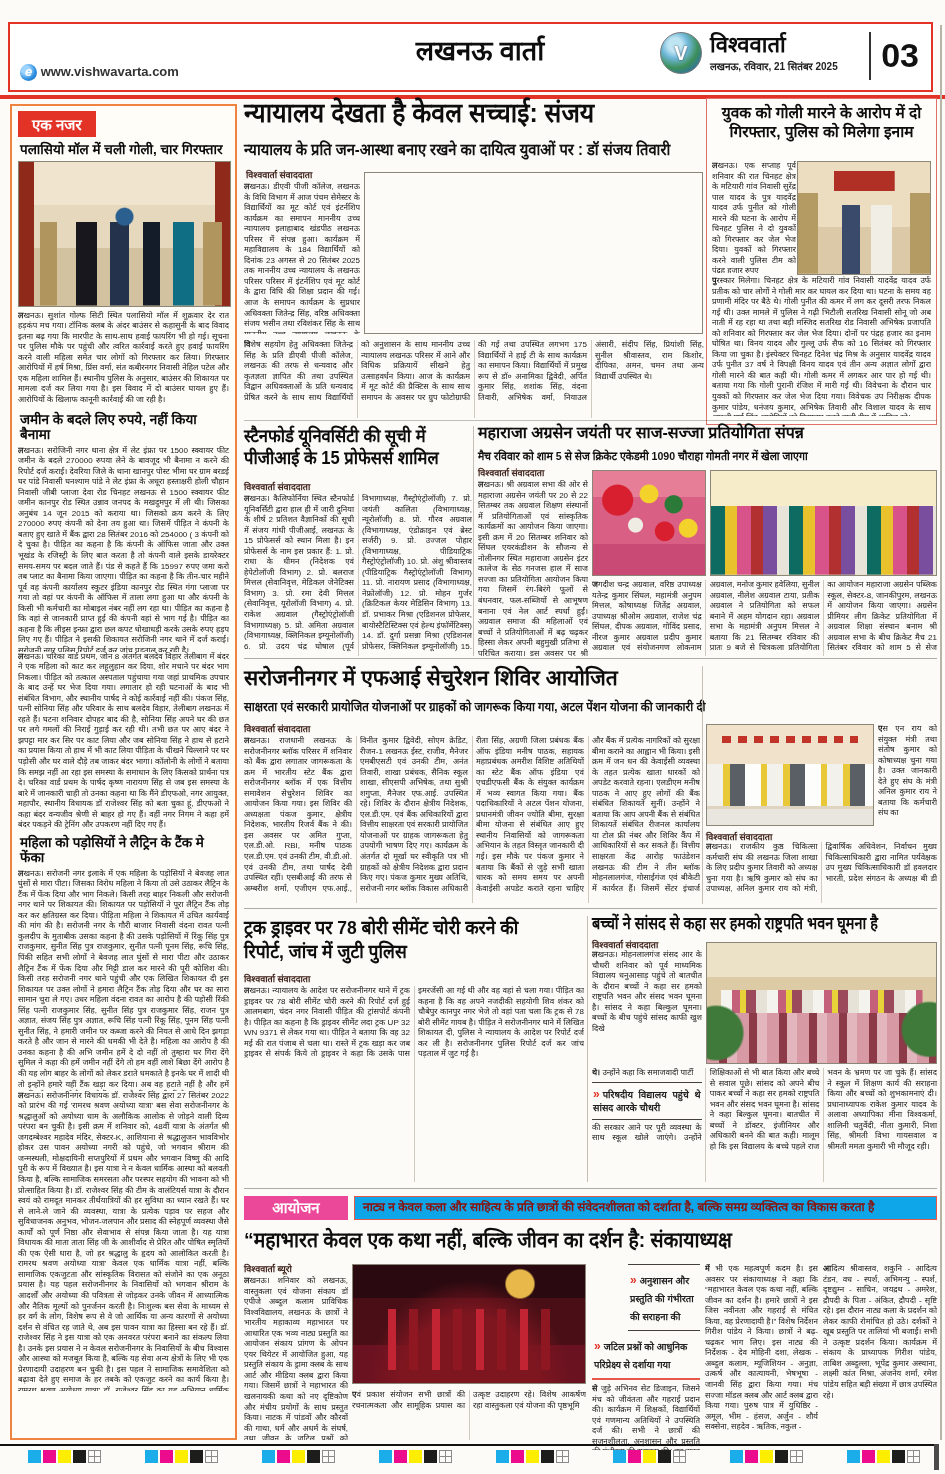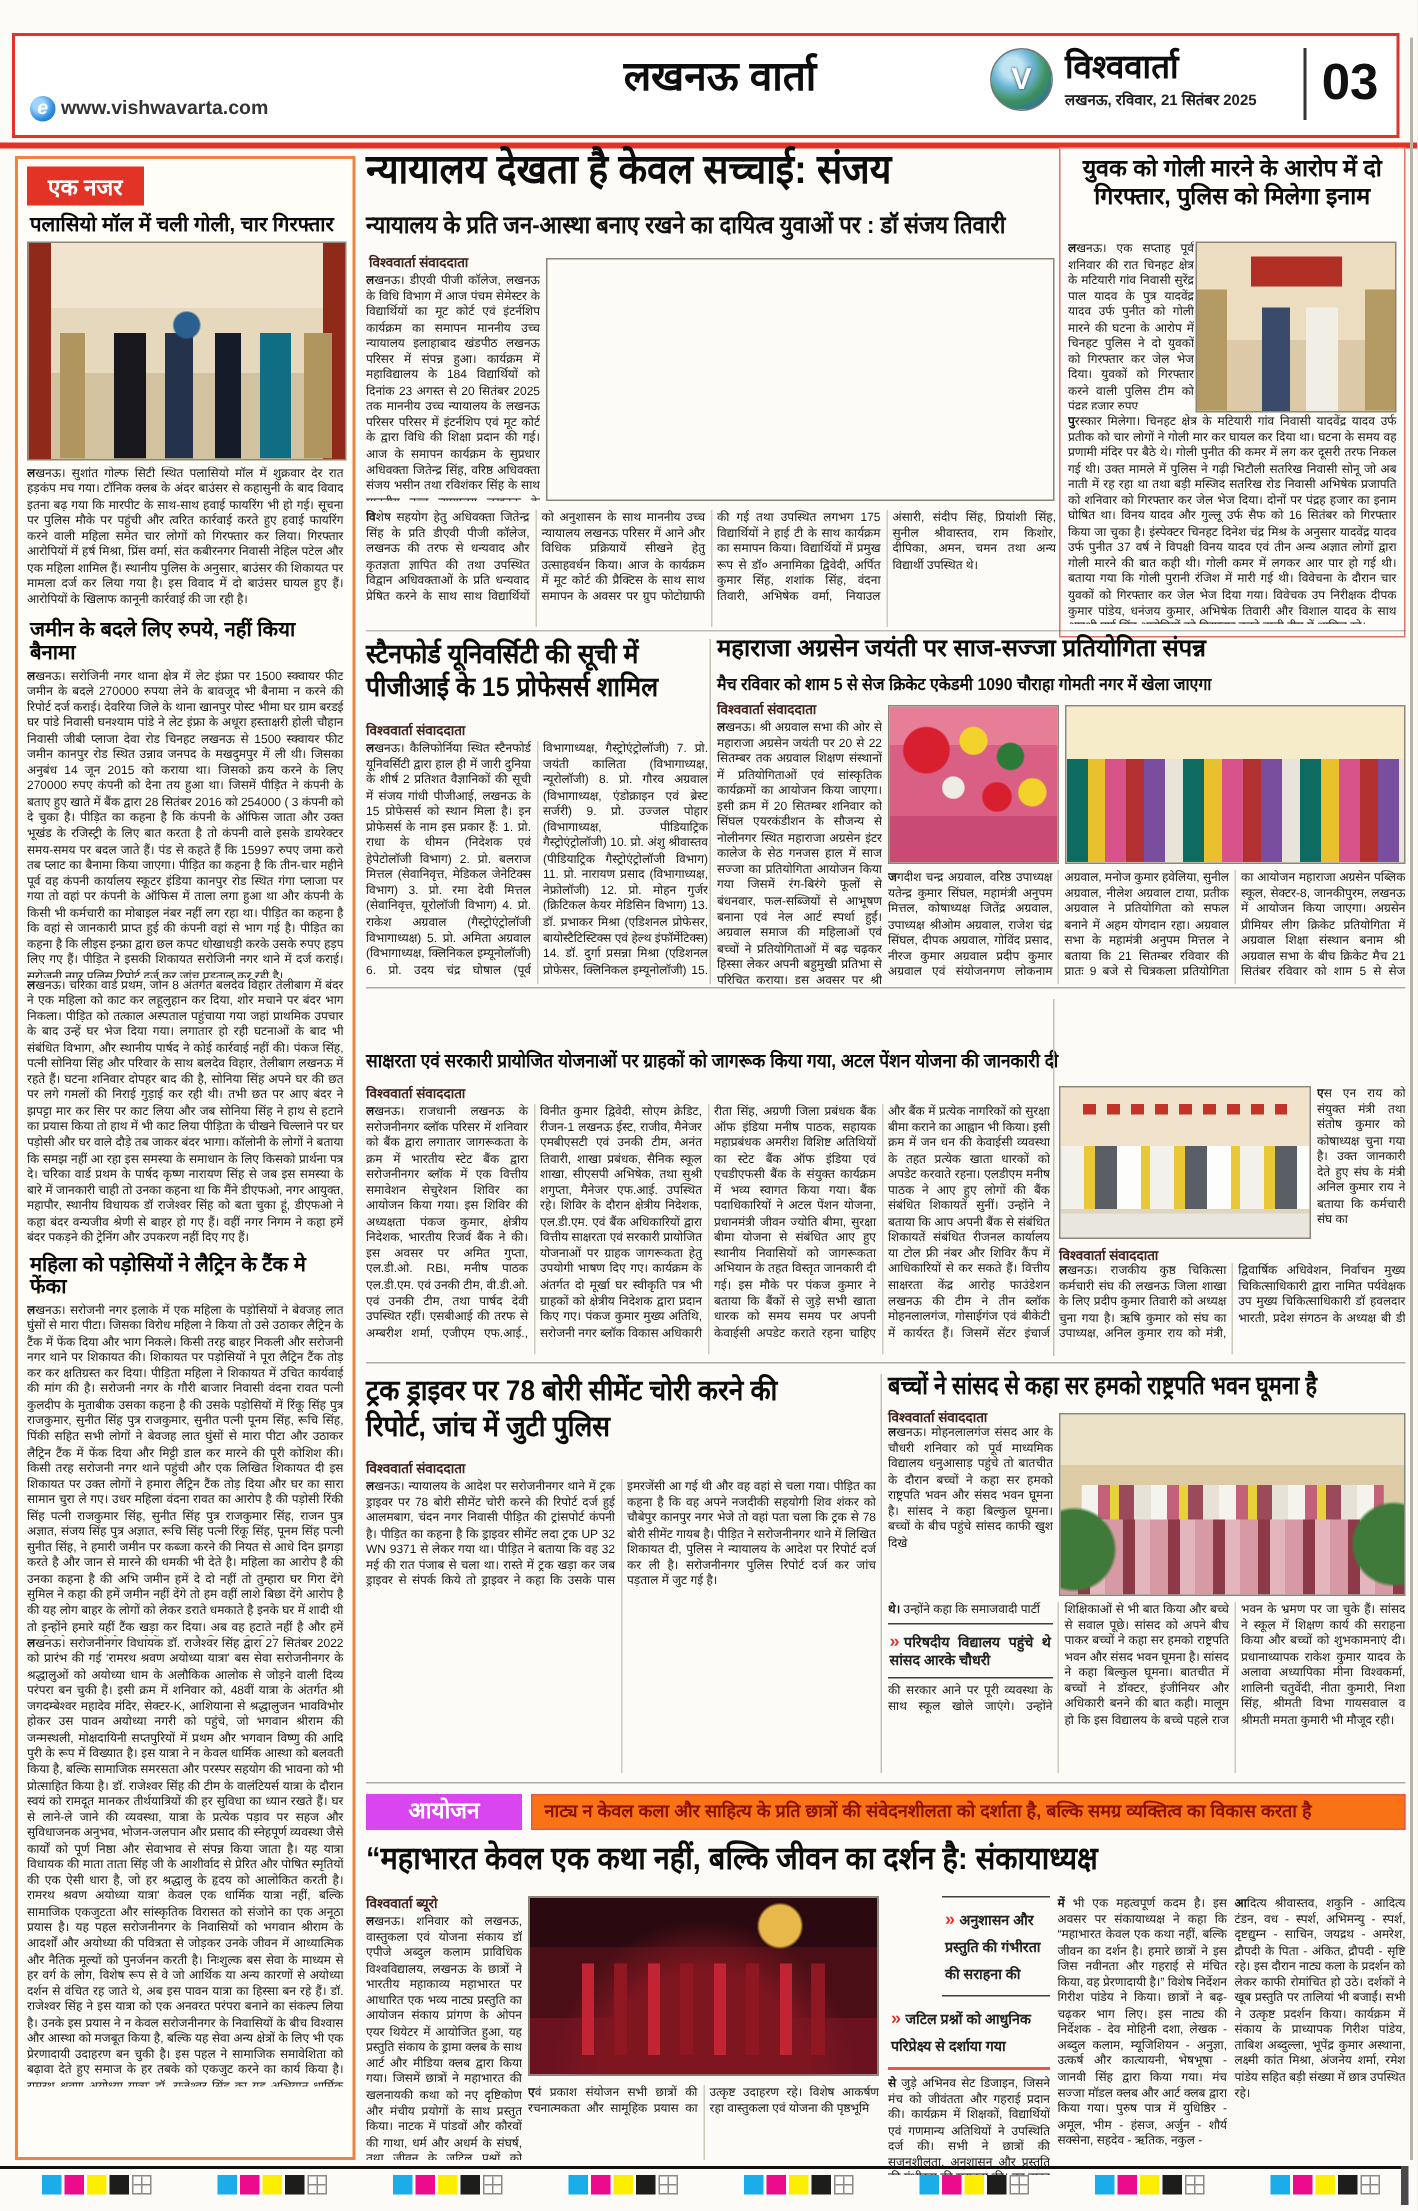--- a/index.html
+++ b/index.html
@@ -37,23 +37,23 @@
   .ol-head{font-size:13.5px;font-weight:bold;line-height:1.15;color:#0b0b0b;margin:5px 2px 3px 2px;}
   
   .pullquote{border-top:1px solid #44413a;border-bottom:1px solid #44413a;
              padding:4px 1px;margin:3px 0;break-inside:avoid;}
   .pq-mark{color:#e33226;font-weight:bold;font-size:12px;margin-right:3px;}
   .pq-text{font-weight:bold;font-size:9.5px;line-height:1.25;color:#222;display:inline;}
   .quote-block{padding:5px 2px 6px 2px;border-bottom:1px solid #44413a;}
   .quote-block.first{border-top:1px solid #44413a;margin-left:36px;}
   .quote-block.redline{border-bottom:2px solid #e8584a;}
   
-  .tag{background:#d946ef;color:#fff;font-weight:bold;font-size:15px;text-align:center;line-height:24px;}
+  .tag{background:#ec4899;color:#fff;font-weight:bold;font-size:15px;text-align:center;line-height:24px;}
   .kicker{border:1.5px solid #e35a4a;color:#8a120b;font-weight:bold;font-size:12px;line-height:21px;
-          padding:0 8px;white-space:nowrap;overflow:hidden;background:#f97316;}
+          padding:0 8px;white-space:nowrap;overflow:hidden;background:#0ea5e9;}
   
   .pm-group{display:flex;gap:2px;align-items:center;}
   .pm{width:13px;height:13px;display:inline-block;}
   .pm-reg{width:13px;height:13px;border:1px solid #8a8a8a;box-sizing:border-box;
           background:linear-gradient(#8a8a8a 0 0) 50% 0/1px 100% no-repeat,
                      linear-gradient(#8a8a8a 0 0) 0 50%/100% 1px no-repeat;}
   
   .ph-mall{background:
     radial-gradient(circle at 50% 38%,#2a5f8f 0 6%,transparent 7%),
     linear-gradient(90deg,transparent 0 10%,#b0955f 10% 18%,transparent 18% 27%,#17171d 27% 37%,transparent 37% 43%,#24324c 43% 52%,transparent 52% 59%,#131c28 59% 67%,transparent 67% 73%,#0f6e84 73% 83%,transparent 83% 87%,#b0955f 87% 96%,transparent 96%) 0 100%/100% 58% no-repeat,
@@ -166,20 +166,21 @@
   <div class="abs head nowrap" style="left:478px;top:424px;width:459px;font-size:16px;">महाराजा अग्रसेन जयंती पर साज-सज्जा प्रतियोगिता संपन्न</div>
   <div class="abs deck nowrap cond" style="left:478px;top:448px;width:459px;font-size:11.5px;">मैच रविवार को शाम 5 से सेज क्रिकेट एकेडमी 1090 चौराहा गोमती नगर में खेला जाएगा</div>
   <div class="abs byline" style="left:478px;top:466px;">विश्ववार्ता संवाददाता</div>
   <div class="abs body-text" style="left:478px;top:480px;width:110px;height:176px;">लखनऊ। श्री अग्रवाल सभा की ओर से महाराजा अग्रसेन जयंती पर 20 से 22 सितम्बर तक अग्रवाल शिक्षण संस्थानों में प्रतियोगिताओं एवं सांस्कृतिक कार्यक्रमों का आयोजन किया जाएगा। इसी क्रम में 20 सितम्बर शनिवार को सिंघल एयरकंडीशन के सौजन्य से नोलीनगर स्थित महाराजा अग्रसेन इंटर कालेज के सेठ गनजस हाल में साज सज्जा का प्रतियोगिता आयोजन किया गया जिसमें रंग-बिरंगे फूलों से बंधनवार, फल-सब्जियों से आभूषण बनाना एवं नेल आर्ट स्पर्धा हुईं। अग्रवाल समाज की महिलाओं एवं बच्चों ने प्रतियोगिताओं में बढ़ चढ़कर हिस्सा लेकर अपनी बहुमुखी प्रतिभा से परिचित कराया। इस अवसर पर श्री अग्रवाल सभा लखनऊ के अध्यक्ष डॉ</div>
   <div class="abs photo ph-flowers" style="left:592px;top:470px;width:114px;height:106px;"></div>
   <div class="abs photo ph-women" style="left:710px;top:470px;width:227px;height:106px;"></div>
   <div class="abs body-text cols-3" style="left:592px;top:580px;width:345px;height:76px;">जगदीश चन्द्र अग्रवाल, वरिष्ठ उपाध्यक्ष यतेन्द्र कुमार सिंघल, महामंत्री अनुपम मित्तल, कोषाध्यक्ष जितेंद्र अग्रवाल, उपाध्यक्ष श्रीओम अग्रवाल, राजेश चंद्र सिंघल, दीपक अग्रवाल, गोविंद प्रसाद, नीरज कुमार अग्रवाल प्रदीप कुमार अग्रवाल एवं संयोजनगण लोकनाम अग्रवाल, मनोज कुमार हवेलिया, सुनील अग्रवाल, नीलेश अग्रवाल टाया, प्रतीक अग्रवाल ने प्रतियोगिता को सफल बनाने में अहम योगदान रहा। अग्रवाल सभा के महामंत्री अनुपम मित्तल ने बताया कि 21 सितम्बर रविवार की प्रातः 9 बजे से चित्रकला प्रतियोगिता का आयोजन महाराजा अग्रसेन पब्लिक स्कूल, सेक्टर-8, जानकीपुरम, लखनऊ में आयोजन किया जाएगा। अग्रसेन प्रीमियर लीग क्रिकेट प्रतियोगिता में अग्रवाल शिक्षा संस्थान बनाम श्री अग्रवाल सभा के बीच क्रिकेट मैच 21 सितंबर रविवार को शाम 5 से सेज क्रिकेट एकेडमी 1090 चौराहा गोमती नगर में खेला जाएगा।</div>
 
   <div class="abs hr" style="left:244px;top:658px;width:693px;height:1px;opacity:.45;"></div>
 
+  <div class="abs head nowrap" style="left:244px;top:666px;width:456px;font-size:21px;">सरोजनीनगर में एफआई सेचुरेशन शिविर आयोजित</div>
   <div class="abs deck nowrap cond" style="left:244px;top:698px;width:456px;font-size:12.5px;">साक्षरता एवं सरकारी प्रायोजित योजनाओं पर ग्राहकों को जागरूक किया गया, अटल पेंशन योजना की जानकारी दी</div>
   <div class="abs byline" style="left:244px;top:722px;">विश्ववार्ता संवाददाता</div>
   <div class="abs body-text cols-4" style="left:244px;top:736px;width:456px;height:167px;">लखनऊ। राजधानी लखनऊ के सरोजनीनगर ब्लॉक परिसर में शनिवार को बैंक द्वारा लगातार जागरूकता के क्रम में भारतीय स्टेट बैंक द्वारा सरोजनीनगर ब्लॉक में एक वित्तीय समावेशन सेचुरेशन शिविर का आयोजन किया गया। इस शिविर की अध्यक्षता पंकज कुमार, क्षेत्रीय निदेशक, भारतीय रिजर्व बैंक ने की। इस अवसर पर अमित गुप्ता, एल.डी.ओ. RBI, मनीष पाठक एल.डी.एम. एवं उनकी टीम, वी.डी.ओ. एवं उनकी टीम, तथा पार्षद देवी उपस्थित रहीं। एसबीआई की तरफ से अम्बरीश शर्मा, एजीएम एफ.आई., विनीत कुमार द्विवेदी, सोएम क्रेडिट, रीजन-1 लखनऊ ईस्ट, राजीव, मैनेजर एमबीएसटी एवं उनकी टीम, अनंत तिवारी, शाखा प्रबंधक, सैनिक स्कूल शाखा, सीएसपी अभिषेक, तथा सुश्री शगुप्ता, मैनेजर एफ.आई. उपस्थित रहे। शिविर के दौरान क्षेत्रीय निदेशक, एल.डी.एम. एवं बैंक अधिकारियों द्वारा वित्तीय साक्षरता एवं सरकारी प्रायोजित योजनाओं पर ग्राहक जागरूकता हेतु उपयोगी भाषण दिए गए। कार्यक्रम के अंतर्गत दो मूर्खा घर स्वीकृति पत्र भी ग्राहकों को क्षेत्रीय निदेशक द्वारा प्रदान किए गए। पंकज कुमार मुख्य अतिथि, सरोजनी नगर ब्लॉक विकास अधिकारी रीता सिंह, अग्रणी जिला प्रबंधक बैंक ऑफ इंडिया मनीष पाठक, सहायक महाप्रबंधक अमरीश विशिष्ट अतिथियों का स्टेट बैंक ऑफ इंडिया एवं एचडीएफसी बैंक के संयुक्त कार्यक्रम में भव्य स्वागत किया गया। बैंक पदाधिकारियों ने अटल पेंशन योजना, प्रधानमंत्री जीवन ज्योति बीमा, सुरक्षा बीमा योजना से संबंधित आए हुए स्थानीय निवासियों को जागरूकता अभियान के तहत विस्तृत जानकारी दी गई। इस मौके पर पंकज कुमार ने बताया कि बैंकों से जुड़े सभी खाता धारक को समय समय पर अपनी केवाईसी अपडेट कराते रहना चाहिए और बैंक में प्रत्येक नागरिकों को सुरक्षा बीमा कराने का आह्वान भी किया। इसी क्रम में जन धन की केवाईसी व्यवस्था के तहत प्रत्येक खाता धारकों को अपडेट करवाते रहना। एलडीएम मनीष पाठक ने आए हुए लोगों की बैंक संबंधित शिकायतें सुनीं। उन्होंने ने बताया कि आप अपनी बैंक से संबंधित शिकायतें संबंधित रीजनल कार्यालय या टोल फ्री नंबर और शिविर कैंप में आधिकारियों से कर सकते हैं। वित्तीय साक्षरता केंद्र आरोह फाउंडेशन लखनऊ की टीम ने तीन ब्लॉक मोहनलालगंज, गोसाईगंज एवं बीकेटी में कार्यरत हैं। जिसमें सेंटर इंचार्ज अनुज सिंह, एवं सहायक वित्तीय सलाहकार के रूप में कुलबीर सिंह एवं रविंदर कुमार अपने अपने ब्लॉक में वित्तीय जानकारी देकर लोगों को जागरूक करते हैं।</div>
   <div class="abs vr" style="left:702px;top:666px;height:238px;"></div>
 
   <div class="abs photo ph-pradeep" style="left:706px;top:724px;width:168px;height:102px;"></div>
   <div class="abs body-text" style="left:878px;top:724px;width:59px;height:102px;">एस एन राय को संयुक्त मंत्री तथा संतोष कुमार को कोषाध्यक्ष चुना गया है। उक्त जानकारी देते हुए संघ के मंत्री अनिल कुमार राय ने बताया कि कर्मचारी संघ का</div>
   <div class="abs byline" style="left:706px;top:830px;">विश्ववार्ता संवाददाता</div>
   <div class="abs body-text cols-2" style="left:706px;top:842px;width:231px;height:61px;">लखनऊ। राजकीय कुष्ठ चिकित्सा कर्मचारी संघ की लखनऊ जिला शाखा के लिए प्रदीप कुमार तिवारी को अध्यक्ष चुना गया है। ऋषि कुमार को संघ का उपाध्यक्ष, अनिल कुमार राय को मंत्री, द्विवार्षिक अधिवेशन, निर्वाचन मुख्य चिकित्साधिकारी द्वारा नामित पर्यवेक्षक उप मुख्य चिकित्साधिकारी डॉ हवलदार भारती, प्रदेश संगठन के अध्यक्ष बी डी आर्य और महामंत्री अनंत प्रताप सिंह की देखरेख में संपन्न हुआ।</div>
 

